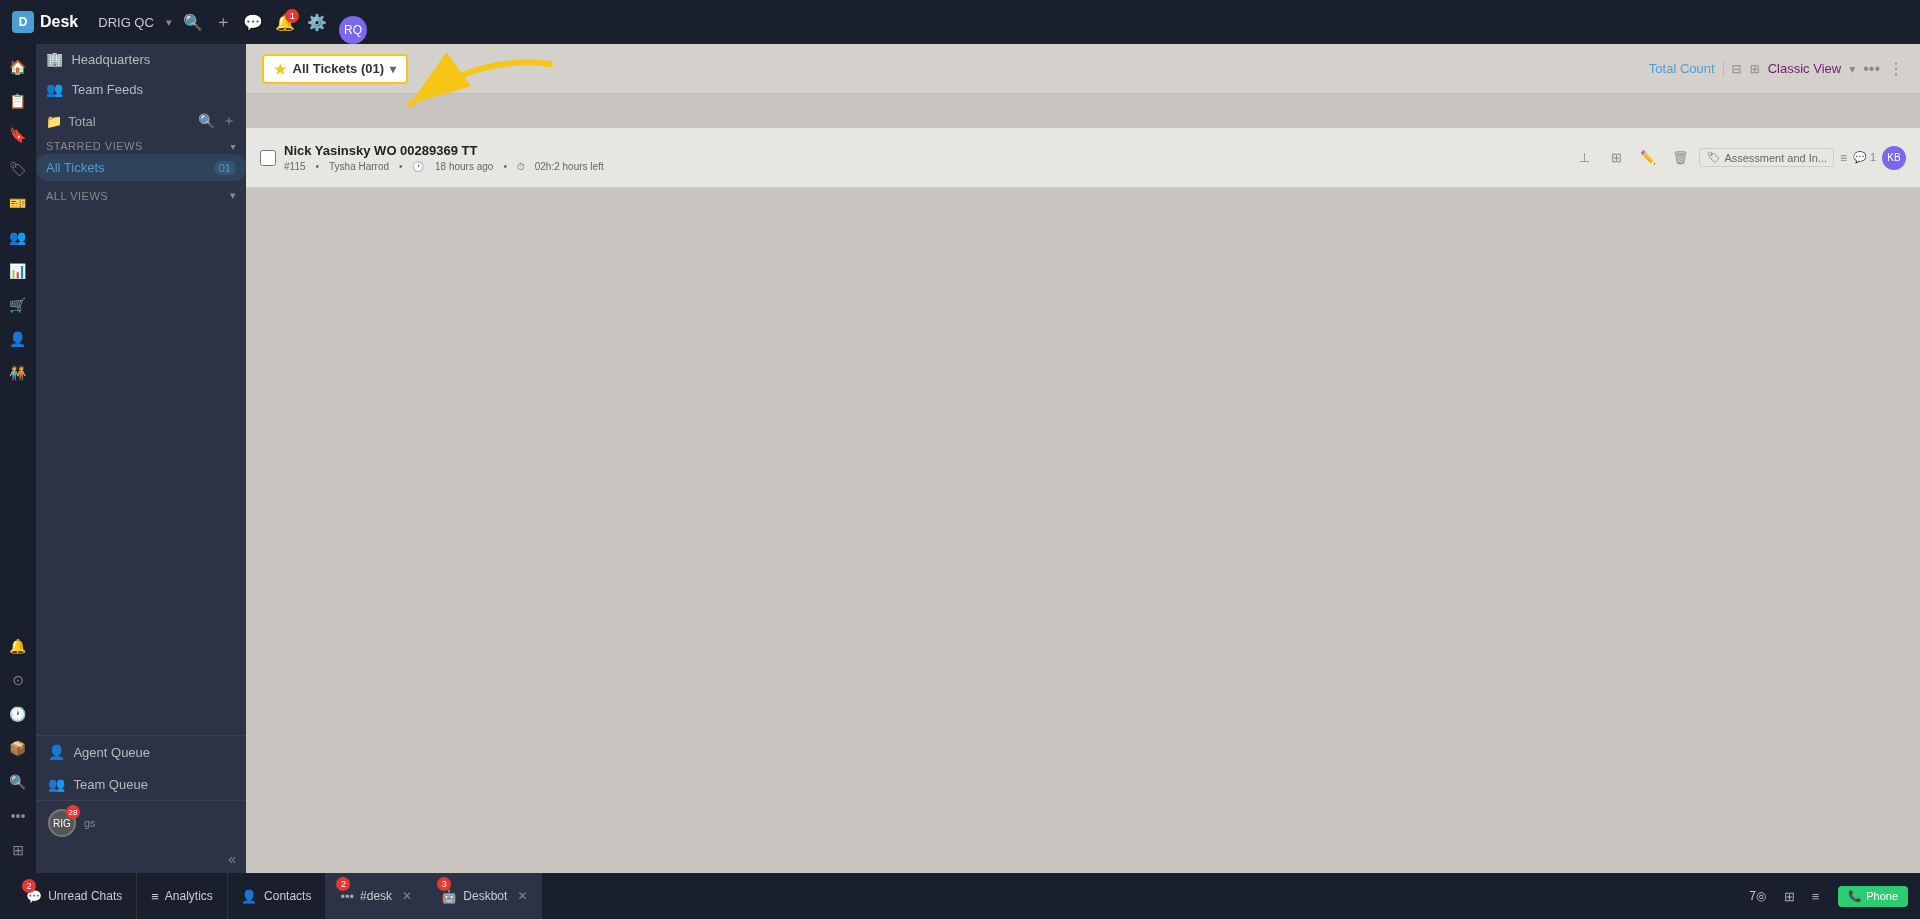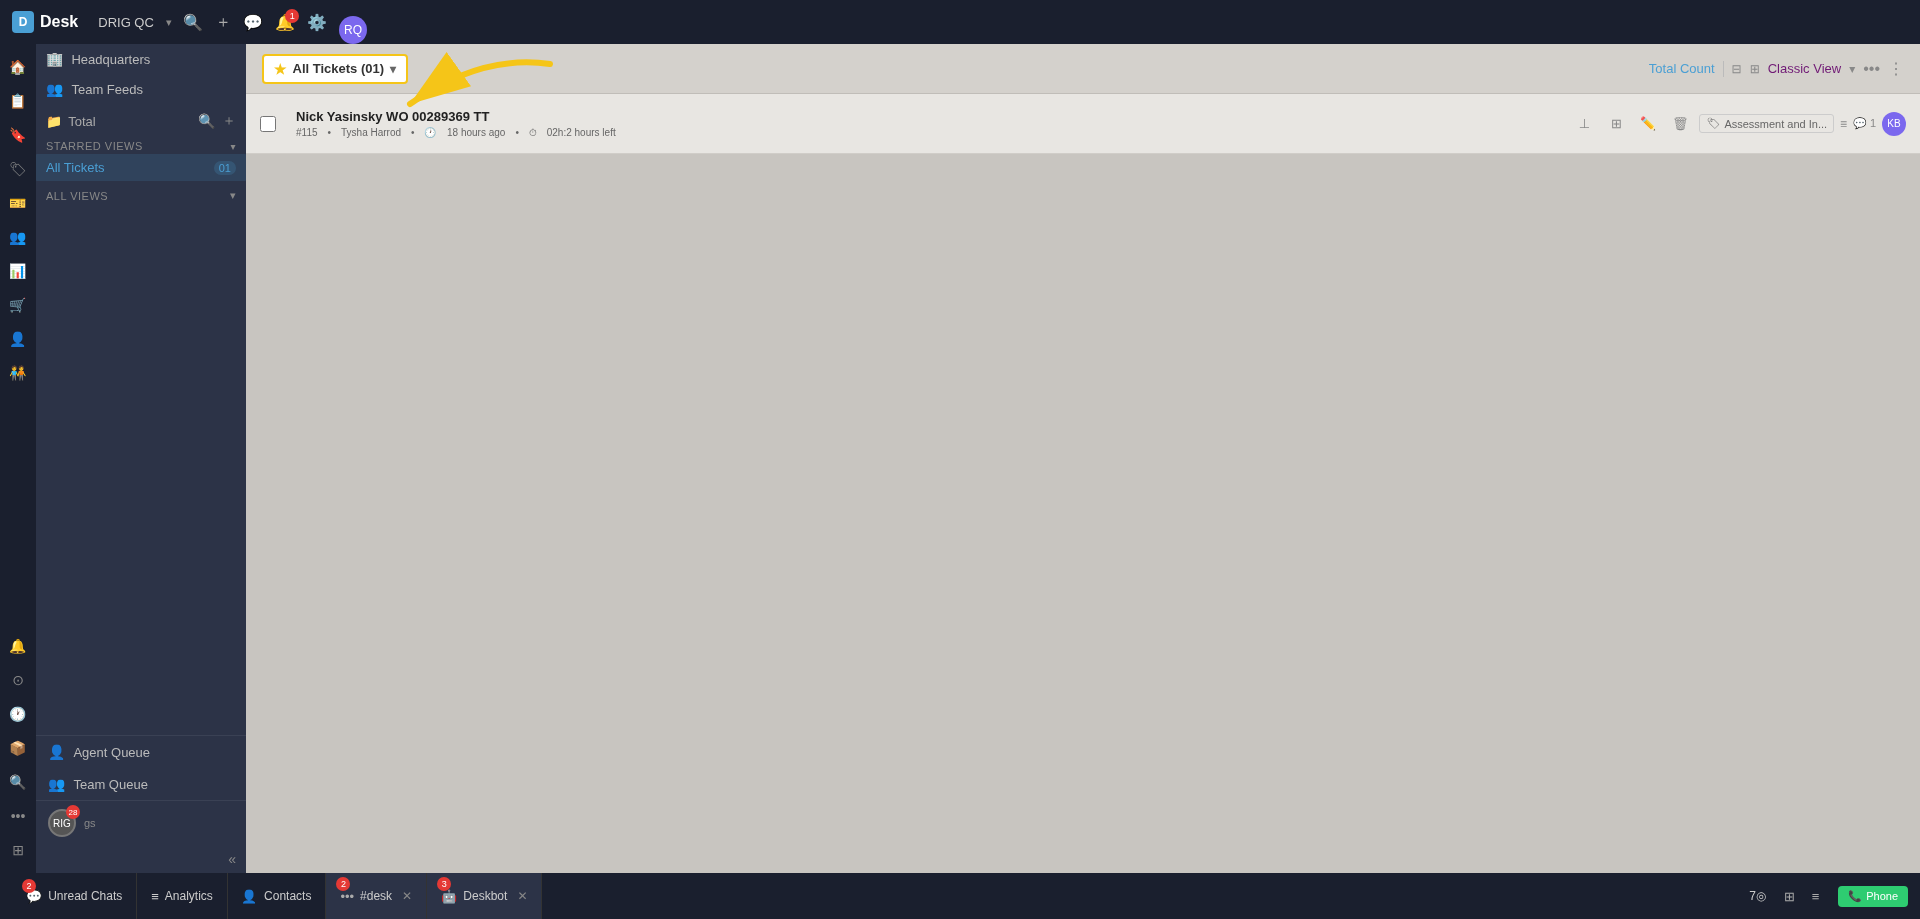--- a/index.html
+++ b/index.html
@@ -164,21 +164,21 @@
     .starred-views-label {
       display: flex; align-items: center; justify-content: space-between;
       padding: 6px 10px 2px;
       font-size: 11px; color: #888; text-transform: uppercase; letter-spacing: 0.5px;
     }
     .starred-views-label .chevron { font-size: 10px; }
 
     .starred-view-item {
       display: flex; align-items: center; justify-content: space-between;
       padding: 6px 10px;
-      border-radius: 1px;
+      border-radius: 12px;
       cursor: pointer;
     }
     .starred-view-item.active {
       background: rgba(74, 159, 212, 0.15);
     }
     .starred-view-item .view-name {
       font-size: 13px;
       color: #4a9fd4;
     }
     .starred-view-item .view-count {
@@ -293,22 +293,23 @@
       flex: 1;
       overflow-y: auto;
       background: #c8c5c0;
     }
     .ticket-row {
       display: flex;
       align-items: center;
       background: #e8e6e2;
       border-bottom: 1px solid #d0cdc8;
       padding: 10px 14px;
-      gap: 20px;
+      gap: 8px;
       min-height: 60px;
+      margin-top: 34px;
     }
     .ticket-checkbox {
       width: 16px; height: 16px;
       border: 1px solid #bbb;
       border-radius: 3px;
       flex-shrink: 0;
       cursor: pointer;
     }
     .ticket-info {
       flex: 1;

